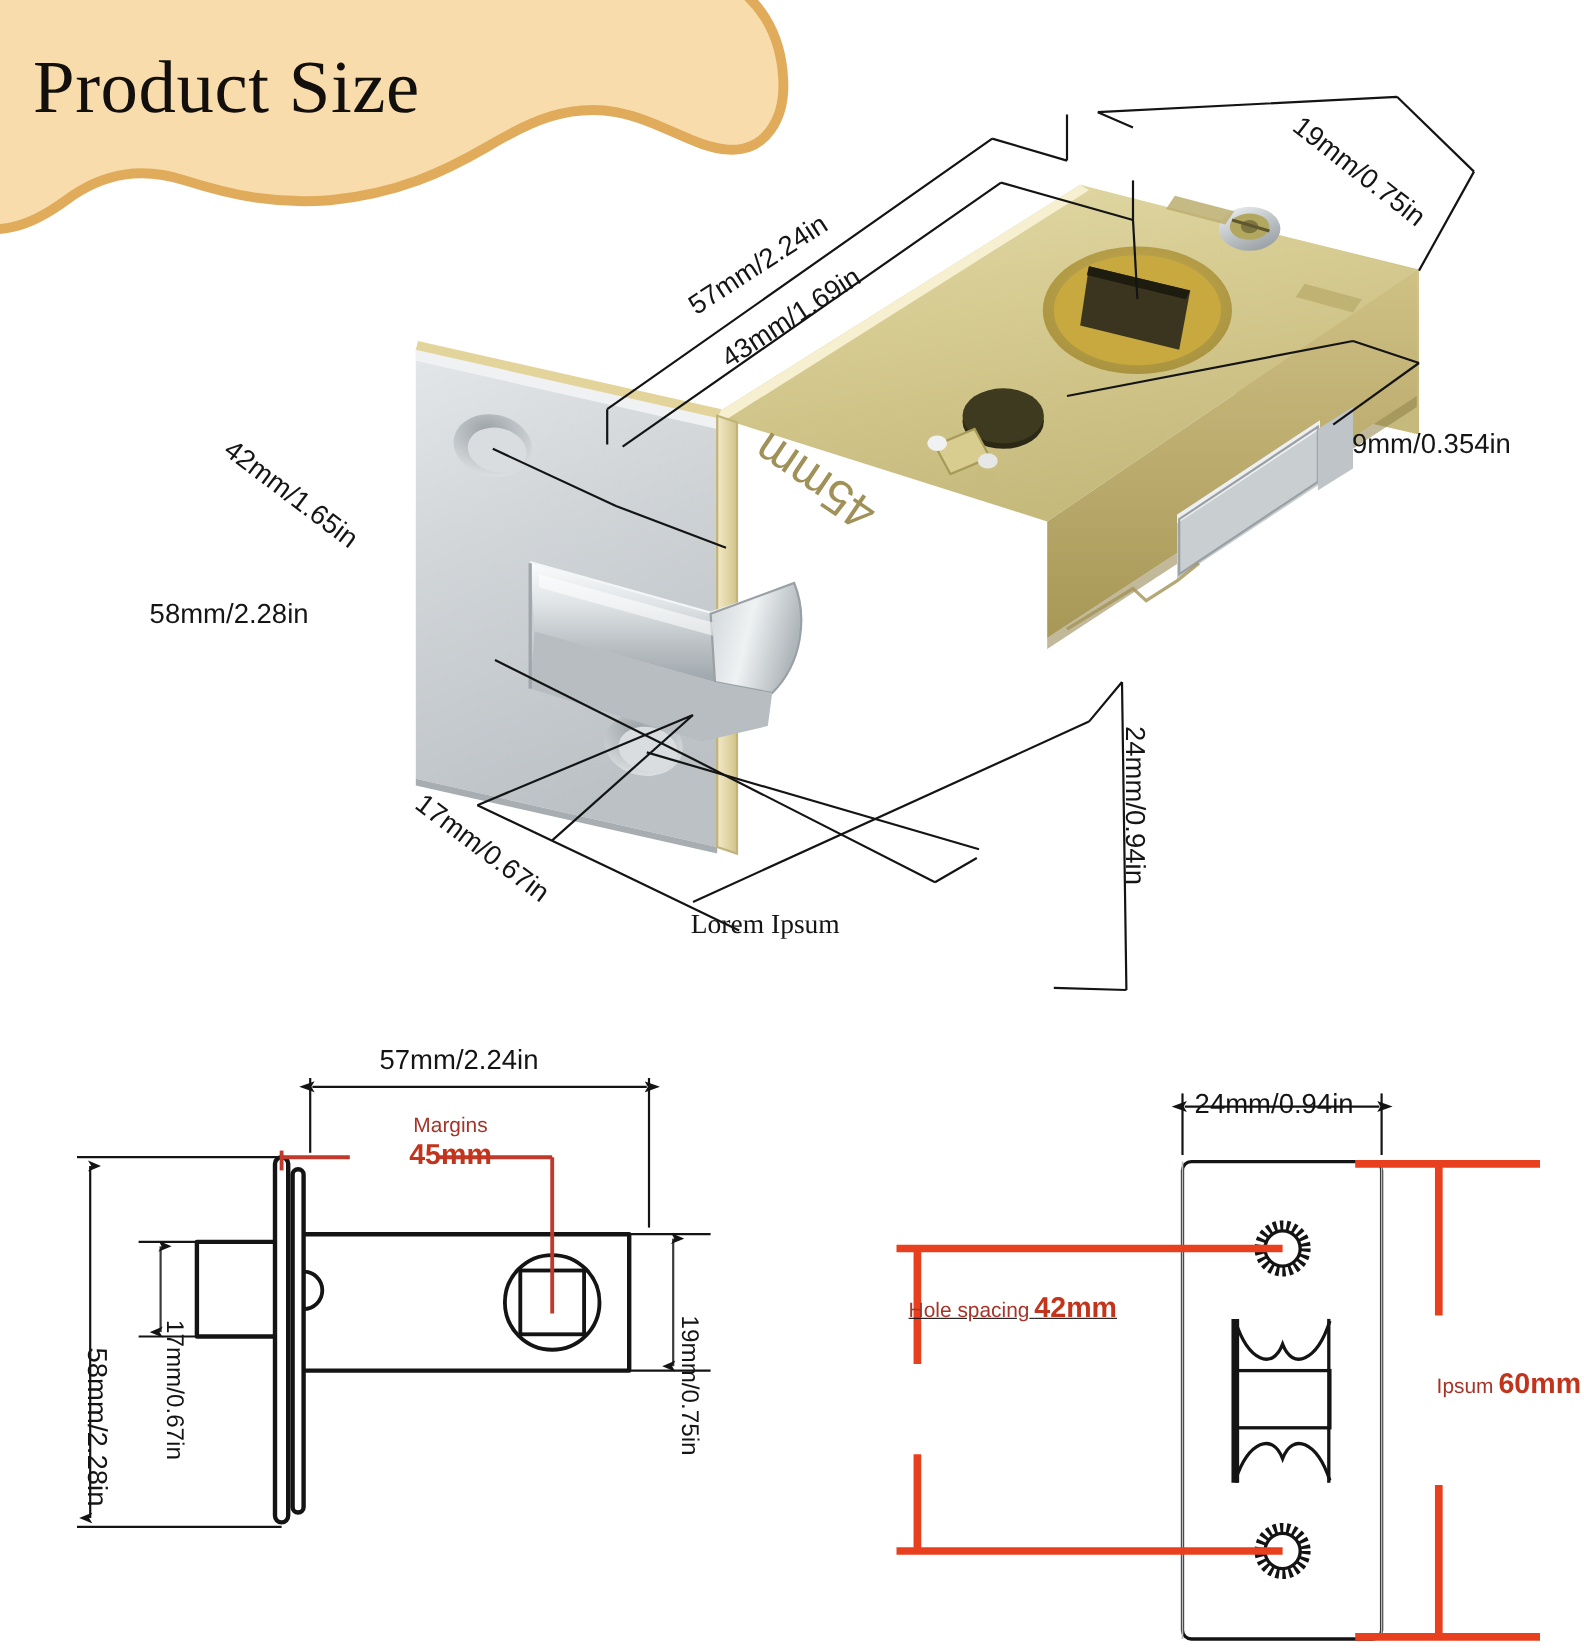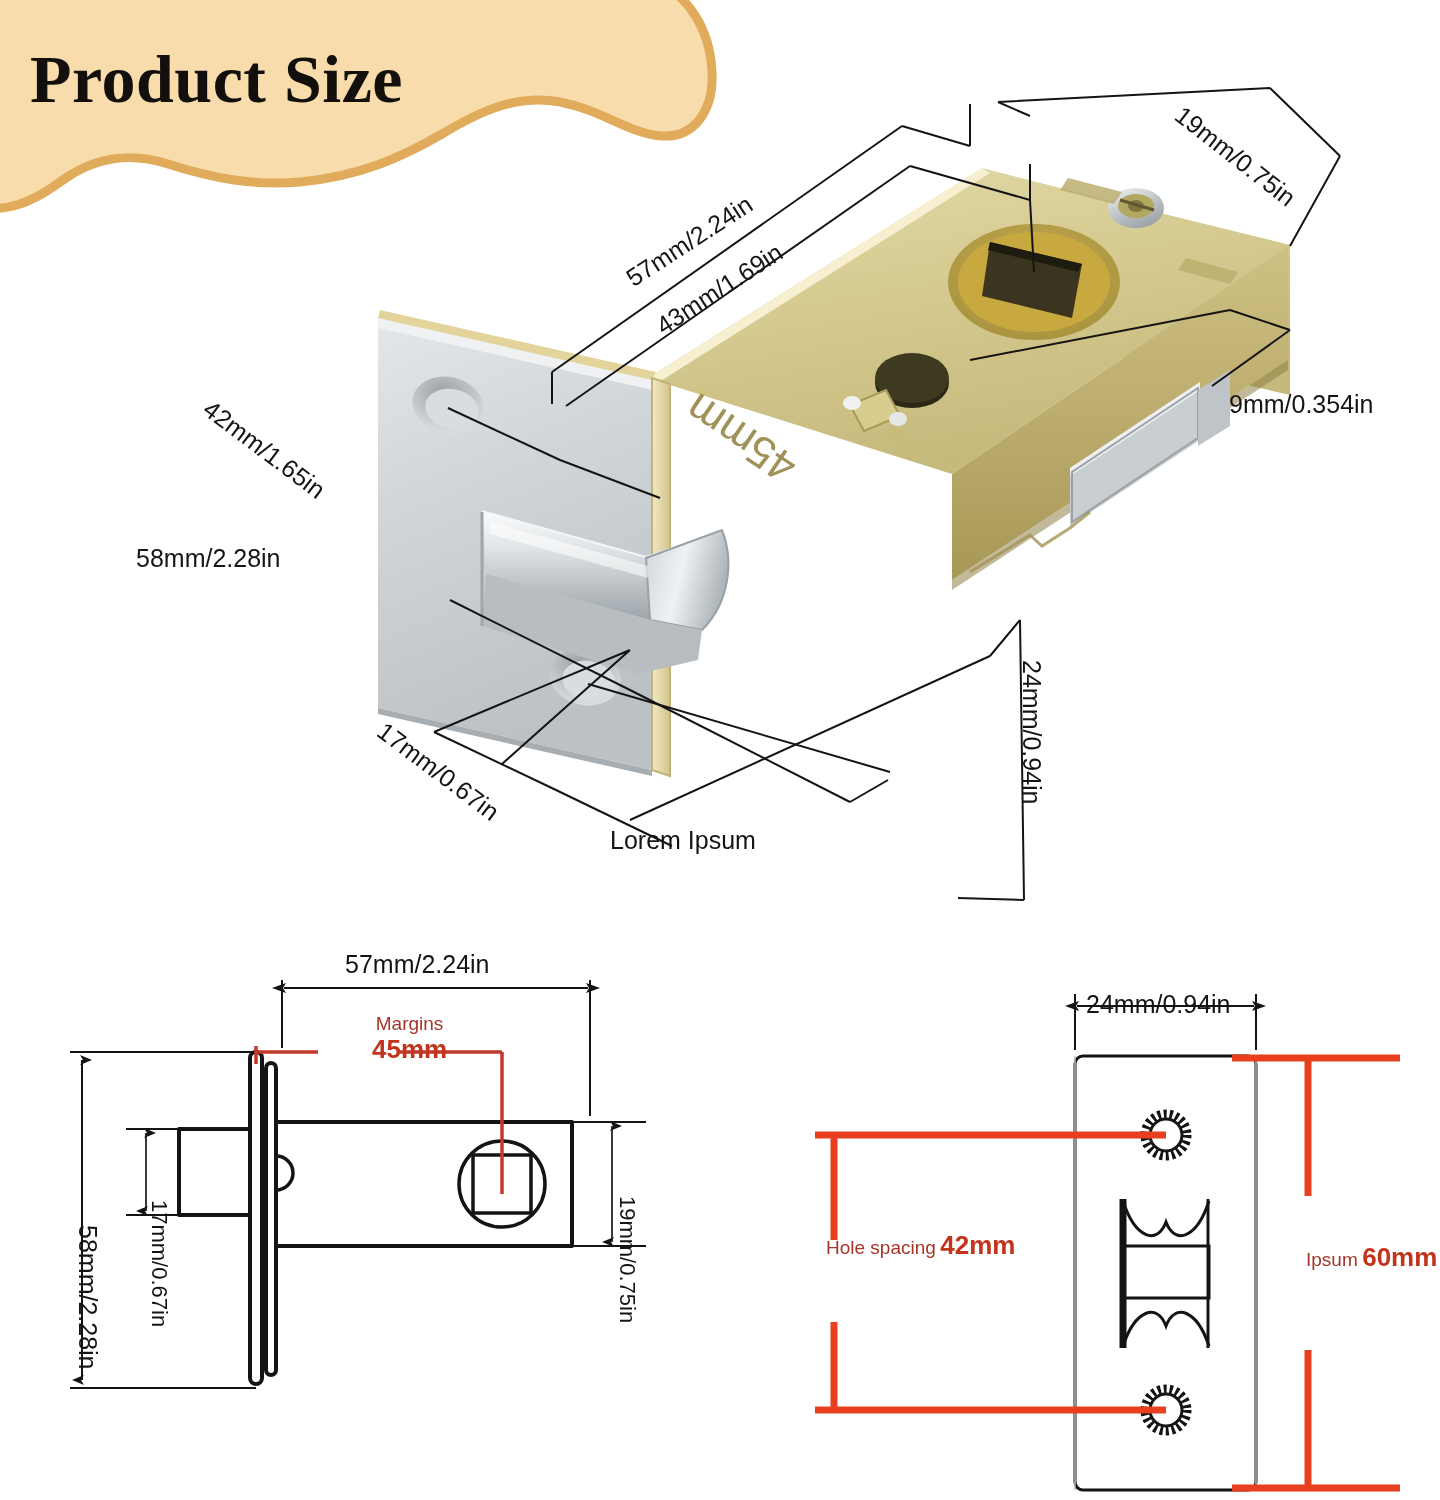--- a/index.html
+++ b/index.html
@@ -7,21 +7,21 @@
        font-family:"Liberation Sans","DejaVu Sans",sans-serif;color:#111;}
   .abs{position:absolute;}
   svg{display:block;}
   #root{position:absolute;left:0;top:0;width:1440px;height:1500px;}
 
   
   #header-blob{left:-10px;top:-14px;width:730px;height:270px;}
   #page-title{
     left:30px;top:34px;width:600px;height:90px;
     font-family:"Liberation Serif","DejaVu Serif",serif;
-    font-weight:700;font-size:68px;letter-spacing:0.5px;color:#120f0c;
+    font-weight:400;font-size:68px;letter-spacing:0.5px;color:#120f0c;
     line-height:90px;white-space:nowrap;
   }
 
   
   #hero-photo{left:330px;top:60px;width:1060px;height:900px;}
 
   
   .dimlabel{font-size:25px;color:#151515;white-space:nowrap;line-height:1;}
 
   
@@ -239,21 +239,21 @@
   <div class="abs dimlabel" style="left:1200px;top:392px;margin-left:29px;">9mm/0.354in</div>
 
   <div class="abs dimlabel" style="left:214px;top:396px;transform:rotate(37deg);transform-origin:0 0;">42mm/1.65in</div>
 
   <div class="abs dimlabel" style="left:136px;top:546px;">58mm/2.28in</div>
 
   <div class="abs dimlabel" style="left:388px;top:718px;transform:rotate(37deg);transform-origin:0 0;">17mm/0.67in</div>
 
   <div class="abs dimlabel" style="left:1044px;top:660px;transform:rotate(90deg);transform-origin:0 0;">24mm/0.94in</div>
 
-  <div class="abs dimlabel" style="left:610px;top:828px;">Lorem Ipsum</div>
+  <div class="abs dimlabel" style="left:628px;top:828px;font-family:Liberation Serif, serif;">Lorem Ipsum</div>
 
   <svg class="abs" id="bottom-left-drawing" viewBox="0 0 640 570" width="640" height="570">
     <defs>
       <marker id="arrU" markerWidth="12" markerHeight="12" refX="6" refY="10" orient="auto" markerUnits="userSpaceOnUse">
         <path d="M 6 0 L 11 12 L 6 9 L 1 12 Z" fill="#141414"></path>
       </marker>
       <marker id="arrD" markerWidth="12" markerHeight="12" refX="6" refY="2" orient="auto" markerUnits="userSpaceOnUse">
         <path d="M 6 12 L 1 0 L 6 3 L 11 0 Z" fill="#141414"></path>
       </marker>
       <marker id="arrL" markerWidth="14" markerHeight="12" refX="12" refY="6" orient="auto" markerUnits="userSpaceOnUse">
@@ -374,21 +374,21 @@
     <g stroke="#e8401e" stroke-width="7" fill="none">
       <path d="M 442 108 L 610 108"></path>
       <path d="M 442 538 L 610 538"></path>
       <path d="M 518 108 L 518 246"></path>
       <path d="M 518 400 L 518 538"></path>
     </g>
   </svg>
 
   <div class="abs tl" style="left:1086px;top:992px;">24mm/0.94in</div>
 
-  <div class="abs tl-red2" style="left:826px;top:1231px;">
+  <div class="abs tl-red2" style="left:826px;top:1174px;text-decoration:underline;">
     <span class="w">Hole spacing</span>
     <span class="n">42mm</span>
   </div>
 
   <div class="abs tl-red2" style="left:1306px;top:1243px;">
     <span class="w">Ipsum</span>
     <span class="n">60mm</span>
   </div>
 
 </div>

